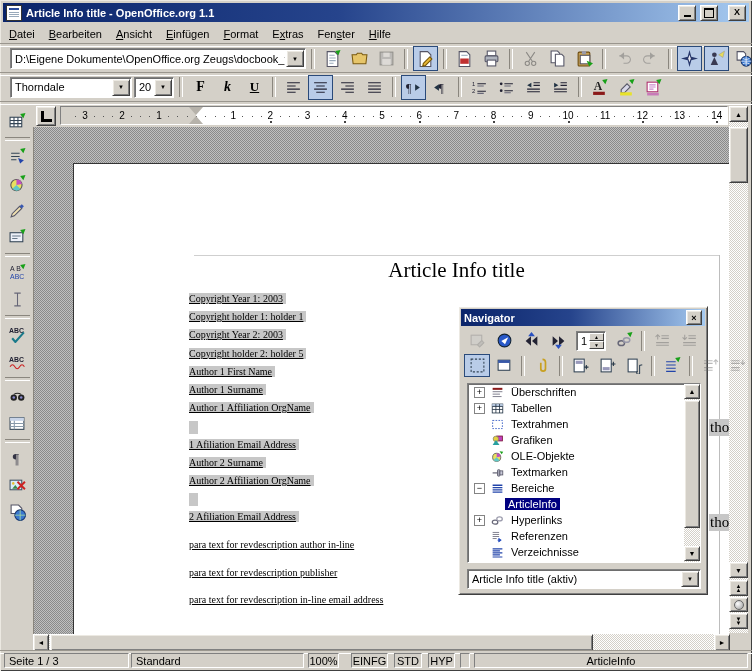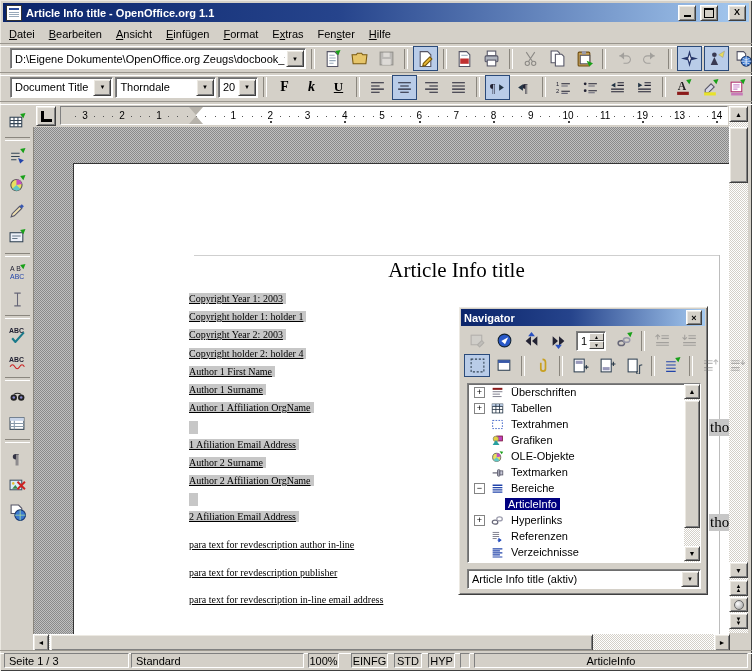--- a/index.html
+++ b/index.html
@@ -290,24 +290,20 @@
               <path d="M5.8 10.5h9.4M10.5 5.8v9.4M7.2 7.8c2 1.4 4.6 1.4 6.6 0M7.2 13.2c2-1.4 4.6-1.4 6.6 0" stroke="#fff" fill="none" stroke-width=".7"></path>
             </svg>
           </span>
         </span>
       </span>
   </div>
   <div class="hr" style="top:72px"></div>
 
   <div class="fmtbar">
     <div class="field combo" style="width:122px">
-      <span class="val">Document Title</span>
-      <span class="ddbtn">▼</span>
-    </div>
-    <div class="field combo" style="width:122px">
       <span class="val">Thorndale</span>
       <span class="ddbtn">▼</span>
     </div>
     <div class="field combo" style="width:40px">
       <span class="val">20</span>
       <span class="ddbtn">▼</span>
     </div>
     <span class="tsep"></span>
     <span id="fmtbar-btns" style="display:flex;align-items:center;gap:2px">
         <span class="tbtn">
@@ -582,35 +578,35 @@
       <span class="rnum" style="left: 209.4px;">2</span>
       <span class="rnum" style="left: 246.6px;">3</span>
       <span class="rnum" style="left: 283.8px;">4</span>
       <span class="rnum" style="left: 321px;">5</span>
       <span class="rnum" style="left: 358.2px;">6</span>
       <span class="rnum" style="left: 395.4px;">7</span>
       <span class="rnum" style="left: 432.6px;">8</span>
       <span class="rnum" style="left: 469.8px;">9</span>
       <span class="rnum" style="left: 507px;">10</span>
       <span class="rnum" style="left: 544.2px;">11</span>
-      <span class="rnum" style="left: 581.4px;">19</span>
+      <span class="rnum" style="left: 581.4px;">12</span>
       <span class="rnum" style="left: 618.6px;">13</span>
       <span class="rnum" style="left: 655.8px;">14</span>
     </div>
 
   <div class="docview">
     <div class="page"></div>
     <div class="btop"></div>
     <div class="bright"></div>
     <div class="doc-title">Article Info title</div>
     <div class="doc-lines" id="doc-lines">
         <div class="dl"><span class="hl">Copyright Year 1: 2003</span></div>
         <div class="dl"><span class="hl">Copyright holder 1: holder 1</span></div>
         <div class="dl"><span class="hl">Copyright Year 2: 2003</span></div>
-        <div class="dl"><span class="hl">Copyright holder 2: holder 4</span></div>
+        <div class="dl"><span class="hl">Copyright holder 2: holder 5</span></div>
         <div class="dl"><span class="hl">Author 1 First Name</span></div>
         <div class="dl"><span class="hl">Author 1 Surname</span></div>
         <div class="dl"><span class="hl">Author 1 Affiliation OrgName</span></div>
         <div class="dl"><span class="hlblank"></span></div>
         <div class="dl"><span class="hl">1 Afiliation Email Address</span></div>
         <div class="dl"><span class="hl">Author 2 Surname</span></div>
         <div class="dl"><span class="hl">Author 2 Affiliation OrgName</span></div>
         <div class="dl"><span class="hlblank"></span></div>
         <div class="dl"><span class="hl">2 Afiliation Email Address</span></div>
         <div class="dl para"><span>para text for revdescription author in-line</span></div>

